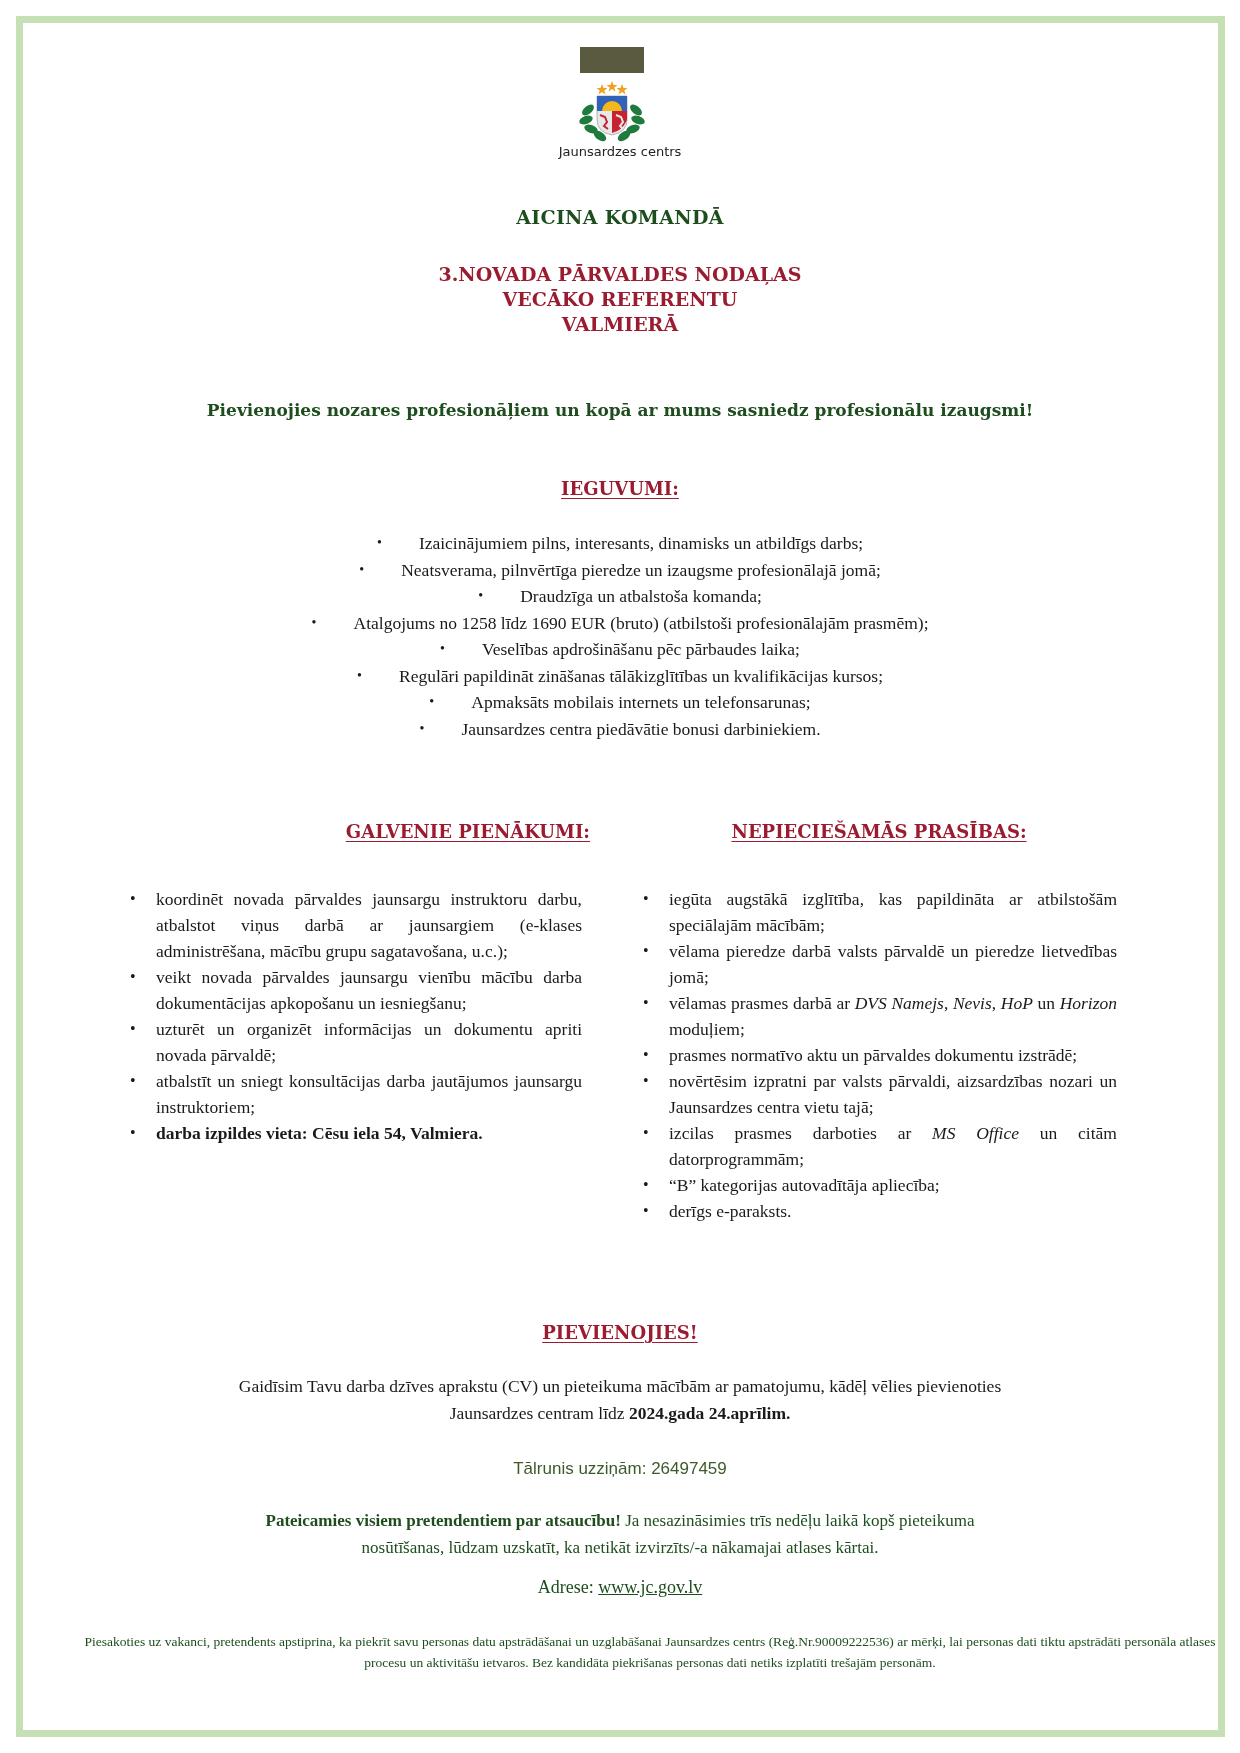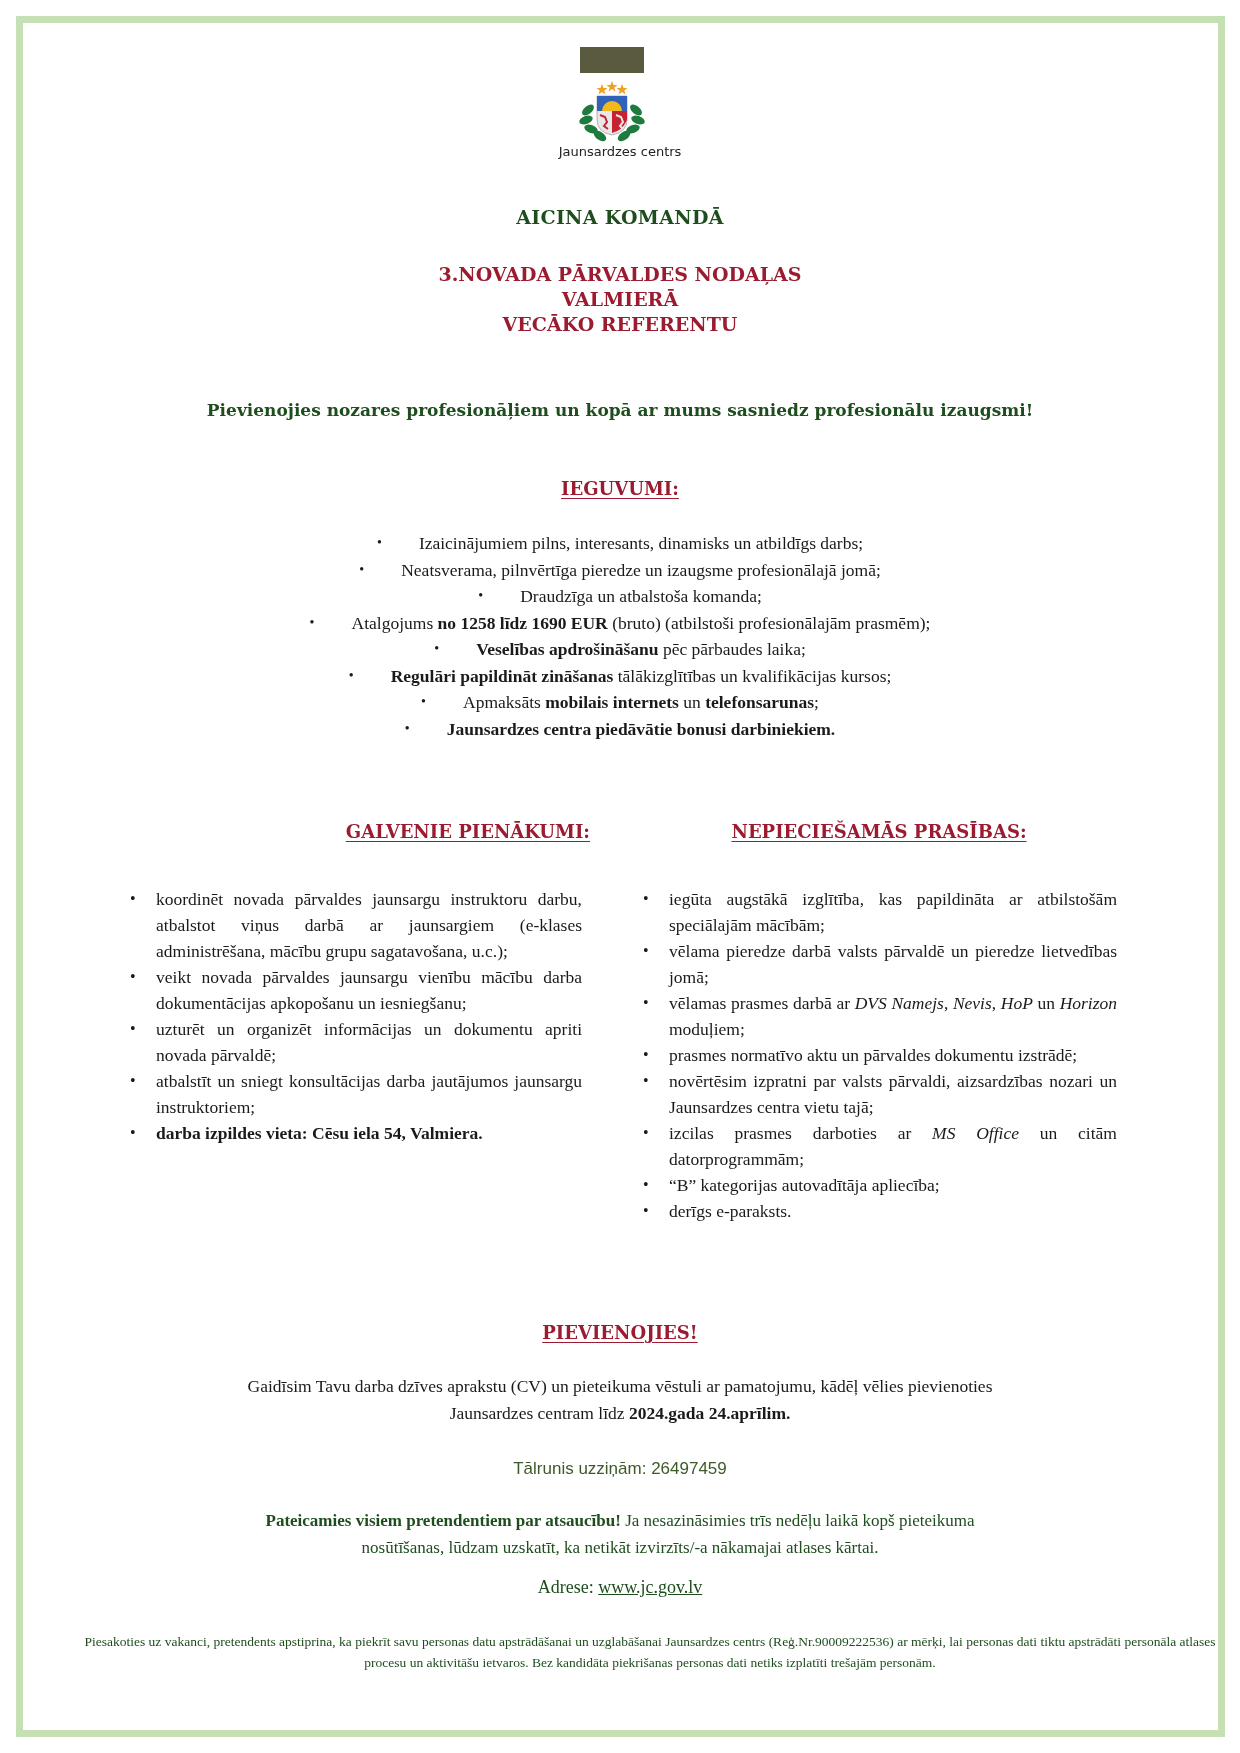--- a/index.html
+++ b/index.html
@@ -21,21 +21,21 @@
 
     .h-aicina { top: 206px; font-size: 19px; font-weight: bold; letter-spacing: 0.3px; }
     .h-title { top: 262px; font-size: 19px; font-weight: bold; line-height: 25px; }
     .slogan { top: 400px; font-size: 17px; font-weight: bold; }
     .h-section { font-size: 18px; font-weight: bold; text-decoration: underline; text-underline-offset: 3px; }
     .h-ieguvumi { top: 478px; }
 
     .benefits { top: 530px; font-size: 17.5px; line-height: 26.5px; font-family: "Liberation Serif", serif; }
     .benefits .row { display: flex; justify-content: center; align-items: center; }
     .benefits .bullet { display: inline-block; width: 42px; text-align: left; font-size: 14px; }
-    .benefits b { font-weight: bold; margin-top: 28px; }
+    .benefits b { font-weight: normal; margin-top: 28px; }
 
     .col { font-size: 17.5px; line-height: 26px; font-family: "Liberation Serif", serif; }
     .col ul { list-style: none; margin: 8px; padding: 0; }
     .col li { position: relative; padding-left: 28px; text-align: justify; text-align-last: left; }
     .col li::before { content: "\2022"; position: absolute; left: 2px; top: 0; font-size: 16px; }
     .col-left { left: 120px; width: 470px; top: 878px; }
     .col-right { left: 633px; width: 492px; top: 878px; }
     .h-galvenie { left: 120px; width: 470px; top: 821px; text-align: right; }
     .h-nepiec { left: 633px; width: 492px; top: 821px; text-align: center; }
 
@@ -78,22 +78,22 @@
   <path d="M24 31 A10 10 0 0 1 44 31 Z" fill="#f2b81e"></path>
   <path d="M34 31 V53 Q44 51 49 40 V31 Z" fill="#c4232f"></path>
   <path d="M22 35 l5 2 l2 5 l-3 4 l4 3" stroke="#c4232f" stroke-width="2" fill="none"></path>
   <path d="M38 35 l5 2 l2 5 l-3 4 l3 3" stroke="#eaeaea" stroke-width="2" fill="none"></path>
 </svg>
 <div class="abs center logo-caption">Jaunsardzes centrs</div>
 
 <div class="abs center h-aicina green">AICINA KOMANDĀ</div>
 <div class="abs center h-title red">
   <div>3.NOVADA PĀRVALDES NODAĻAS</div>
+  <div>VECĀKO REFERENTU</div>
   <div>VALMIERĀ</div>
-  <div>VECĀKO REFERENTU</div>
 </div>
 <div class="abs center slogan green">Pievienojies nozares profesionāļiem un kopā ar mums sasniedz profesionālu izaugsmi!</div>
 
 <div class="abs center h-section h-ieguvumi red">IEGUVUMI:</div>
 <div class="abs center benefits" id="benefits-list">
     <div class="row">
       <span class="bullet">•</span>
       <span><span>Izaicinājumiem pilns, interesants, dinamisks un atbildīgs darbs;</span></span>
     </div>
     <div class="row">
@@ -145,21 +145,21 @@
       <li><span>prasmes normatīvo aktu un pārvaldes dokumentu izstrādē;</span></li>
       <li><span>novērtēsim izpratni par valsts pārvaldi, aizsardzības nozari un Jaunsardzes centra vietu tajā;</span></li>
       <li><span>izcilas prasmes darboties ar </span><i>MS Office</i><span> un citām datorprogrammām;</span></li>
       <li><span>“B” kategorijas autovadītāja apliecība;</span></li>
       <li><span> derīgs e-paraksts.</span></li>
     </ul>
   </div>
 
 <div class="abs center h-section h-pievienojies red">PIEVIENOJIES!</div>
 <div class="abs center apply-text">
-  <div>Gaidīsim Tavu darba dzīves aprakstu (CV) un pieteikuma vēstuli ar pamatojumu, kādēļ vēlies pievienoties</div>
+  <div>Gaidīsim Tavu darba dzīves aprakstu (CV) un pieteikuma mācībām ar pamatojumu, kādēļ vēlies pievienoties</div>
   <div><span>Jaunsardzes centram līdz </span><b>2024.gada 24.aprīlim.</b></div>
 </div>
 <div class="abs center phone"><span>Tālrunis uzziņām: </span><span>26497459</span></div>
 <div class="abs center thanks">
   <div><b>Pateicamies visiem pretendentiem par atsaucību!</b><span> Ja nesazināsimies trīs nedēļu laikā kopš pieteikuma</span></div>
   <div>nosūtīšanas, lūdzam uzskatīt, ka netikāt izvirzīts/-a nākamajai atlases kārtai.</div>
 </div>
 <div class="abs center address"><span>Adrese: </span><a>www.jc.gov.lv</a></div>
 
 <div class="abs privacy">Piesakoties uz vakanci, pretendents apstiprina, ka piekrīt savu personas datu apstrādāšanai un uzglabāšanai Jaunsardzes centrs (Reģ.Nr.90009222536) ar mērķi, lai personas dati tiktu apstrādāti personāla atlases procesu un aktivitāšu ietvaros. Bez kandidāta piekrišanas personas dati netiks izplatīti trešajām personām.</div>

